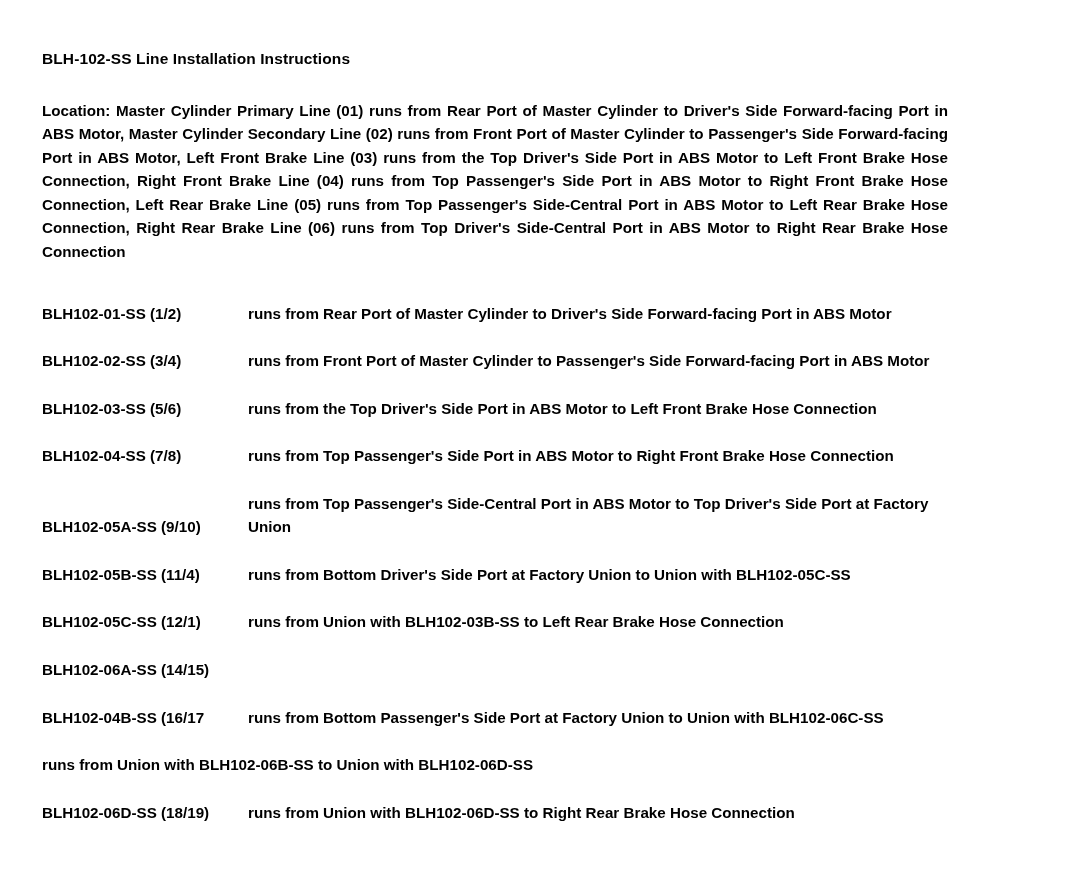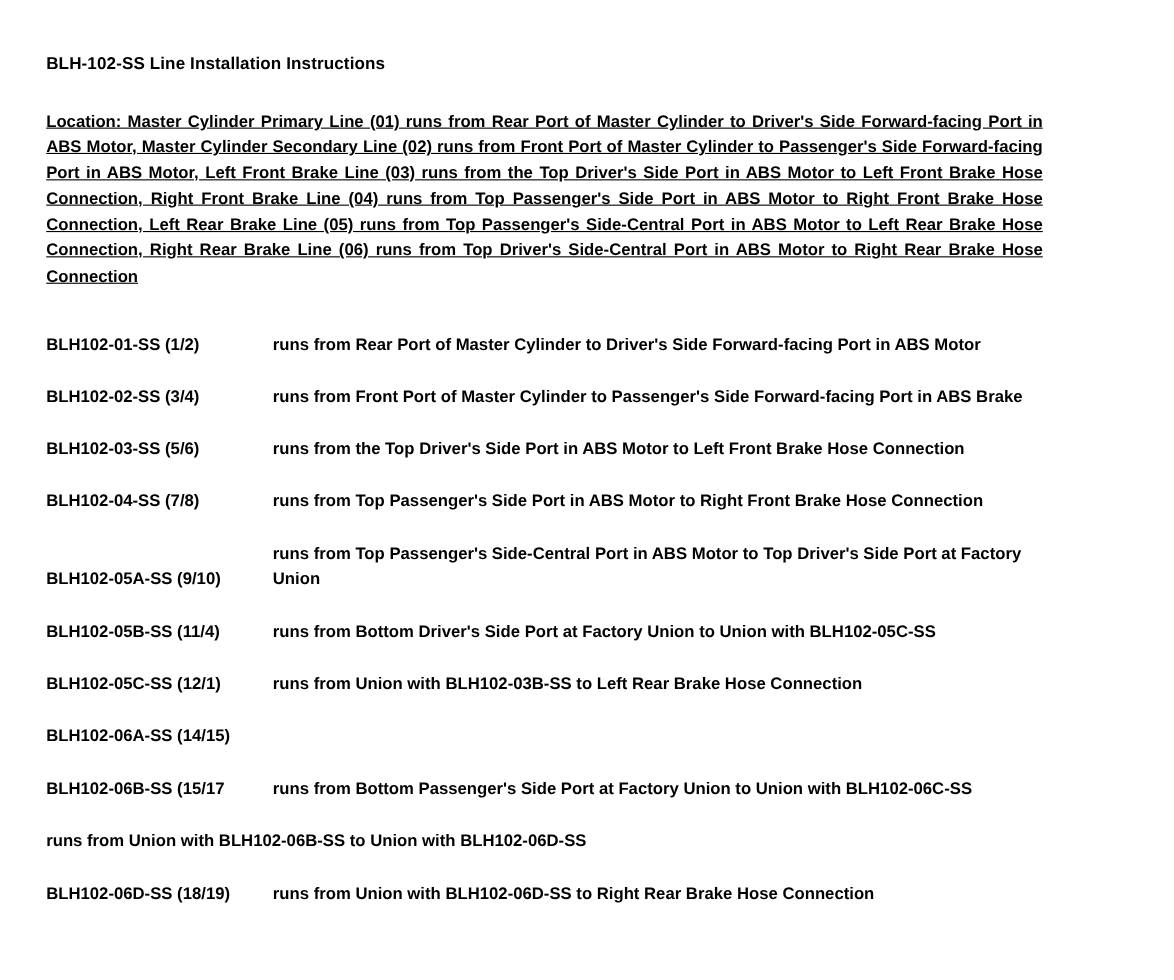--- a/index.html
+++ b/index.html
@@ -29,21 +29,20 @@
     line-height: 1.2;
   }
   .location-block {
     margin-top: 30px;
     font-size: 15.2px;
     font-weight: bold;
     line-height: 1.55;
     max-width: 982px;
     text-align: justify;
     text-justify: inter-word;
-    text-decoration: underline;
   }
   .lines-list {
     margin-top: 38px;
   }
   .line-row {
     display: flex;
     align-items: flex-end;
     margin-bottom: 24px;
     font-size: 15.2px;
     font-weight: bold;
@@ -70,21 +69,21 @@
 
   <div class="lines-list">
 
     <div class="line-row">
       <div class="line-code">BLH102-01-SS (1/2)</div>
       <div class="line-desc">runs from Rear Port of Master Cylinder to Driver's Side Forward-facing Port in ABS Motor</div>
     </div>
 
     <div class="line-row">
       <div class="line-code">BLH102-02-SS (3/4)</div>
-      <div class="line-desc">runs from Front Port of Master Cylinder to Passenger's Side Forward-facing Port in ABS Brake</div>
+      <div class="line-desc">runs from Front Port of Master Cylinder to Passenger's Side Forward-facing Port in ABS Motor</div>
     </div>
 
     <div class="line-row">
       <div class="line-code">BLH102-03-SS (5/6)</div>
       <div class="line-desc">runs from the Top Driver's Side Port in ABS Motor to Left Front Brake Hose Connection</div>
     </div>
 
     <div class="line-row">
       <div class="line-code">BLH102-04-SS (7/8)</div>
       <div class="line-desc">runs from Top Passenger's Side Port in ABS Motor to Right Front Brake Hose Connection</div>
@@ -103,21 +102,21 @@
     <div class="line-row">
       <div class="line-code">BLH102-05C-SS (12/1)</div>
       <div class="line-desc">runs from Union with BLH102-03B-SS to Left Rear Brake Hose Connection</div>
     </div>
 
     <div class="line-row">
       <div class="line-code">BLH102-06A-SS (14/15)</div>
     </div>
 
     <div class="line-row">
-      <div class="line-code">BLH102-06B-SS (15/17</div>
+      <div class="line-code">BLH102-04B-SS (16/17</div>
       <div class="line-desc">runs from Bottom Passenger's Side Port at Factory Union to Union with BLH102-06C-SS</div>
     </div>
 
     <div class="line-row">
       <div class="line-desc"> runs from Union with BLH102-06B-SS to Union with BLH102-06D-SS</div>
     </div>
 
     <div class="line-row">
       <div class="line-code">BLH102-06D-SS (18/19)</div>
       <div class="line-desc"> runs from Union with BLH102-06D-SS to Right Rear Brake Hose Connection</div>

